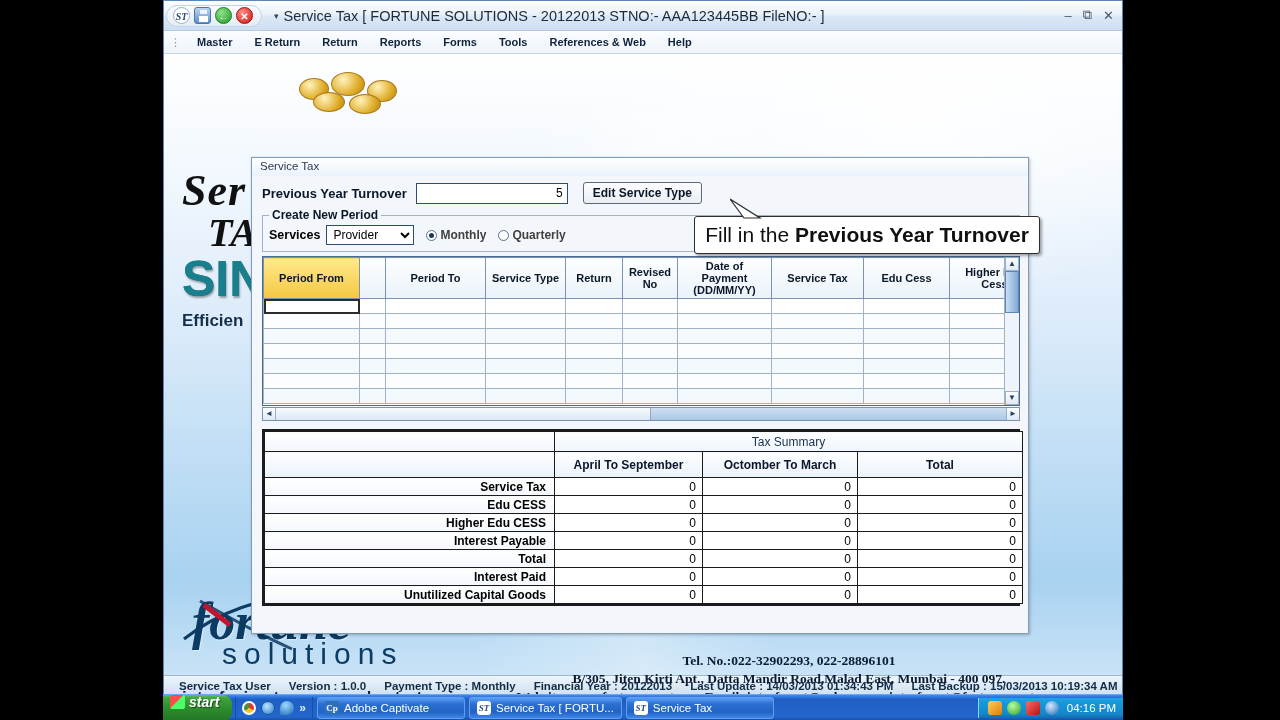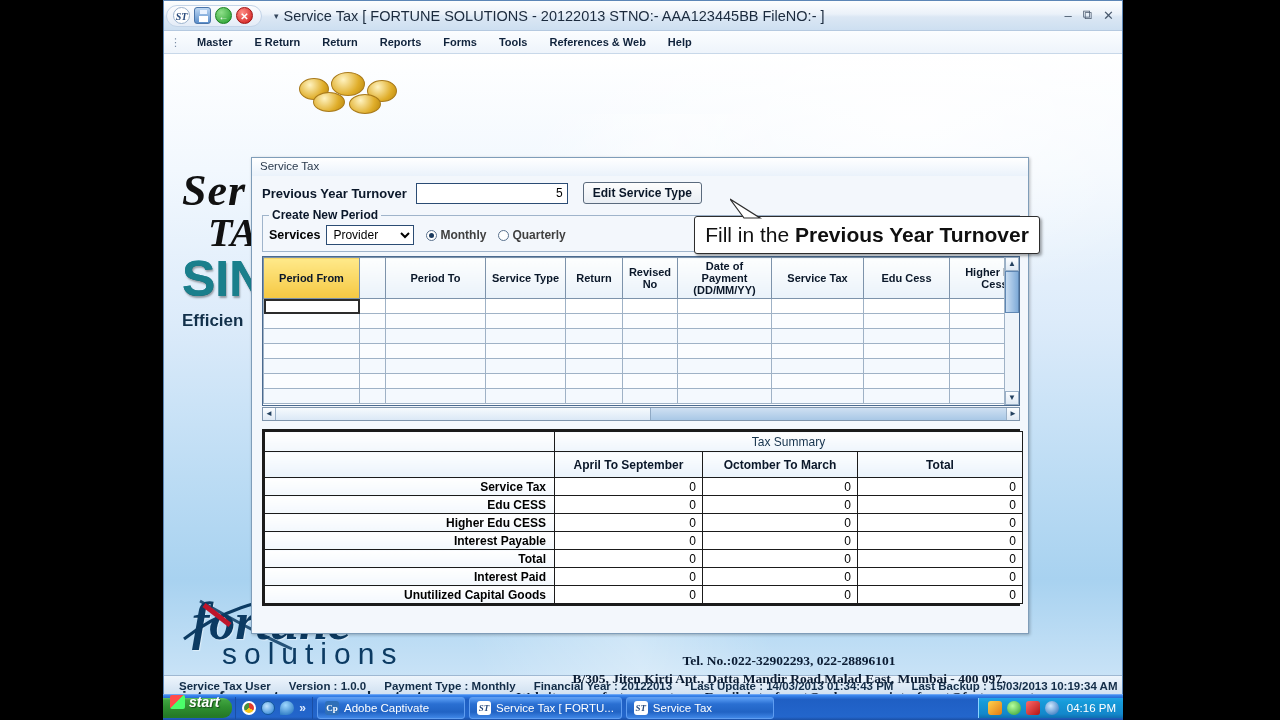--- a/index.html
+++ b/index.html
@@ -215,21 +215,21 @@
   .sb-item { padding:0 9px; white-space:nowrap; }
   .sb-ico { width:13px; height:14px; background:linear-gradient(#f9d77a,#c6892c);
             border-radius:2px 2px 4px 4px; display:inline-block; margin-right:2px; }
   #sb-grip { margin-left:auto; width:14px; height:16px;
              background:linear-gradient(to right,#cfe0f1,#9fb8d2); }
 
   
   #taskbar { position:absolute; left:163px; top:694px; width:960px; height:26px; z-index:55;
              background:linear-gradient(to bottom,#3f8cf3 0%,#2b73dc 9%,#1f5fc4 18%,#2366cc 88%,#1a4fa5 100%);
              border-top:1px solid #6ba5f5; display:flex; align-items:center; }
-  #start-btn { height:20px; padding:0 13px 12px 7px; display:flex; align-items:center; gap:4px;
+  #start-btn { height:26px; padding:0 13px 12px 7px; display:flex; align-items:center; gap:4px;
                background:linear-gradient(to bottom,#63c063 0%,#3fa33f 12%,#2f9030 45%,#257a27 90%);
                border-radius:0 9px 9px 0; color:#fff; font-style:italic; font-weight:bold;
                font-size:14px; text-shadow:1px 1px 1px rgba(0,0,0,.5); }
   .flag { width:15px; height:14px; display:inline-block;
           background:linear-gradient(135deg,#ff4b4b 0 48%, #4bff6a 48% 100%); border-radius:2px; }
   #quick-launch { display:flex; align-items:center; gap:5px; padding:0 6px; margin-left:3px;
                   border-left:1px solid #1a4fa5; border-right:1px solid #1a4fa5; height:22px; }
   .ql { width:14px; height:14px; border-radius:50%; display:inline-block; }
   .ql.chrome { background:conic-gradient(#e33b2e 0 33%, #f5c518 0 66%, #4a8f3c 0 100%);
                border:2px solid #fff; box-sizing:border-box; }

